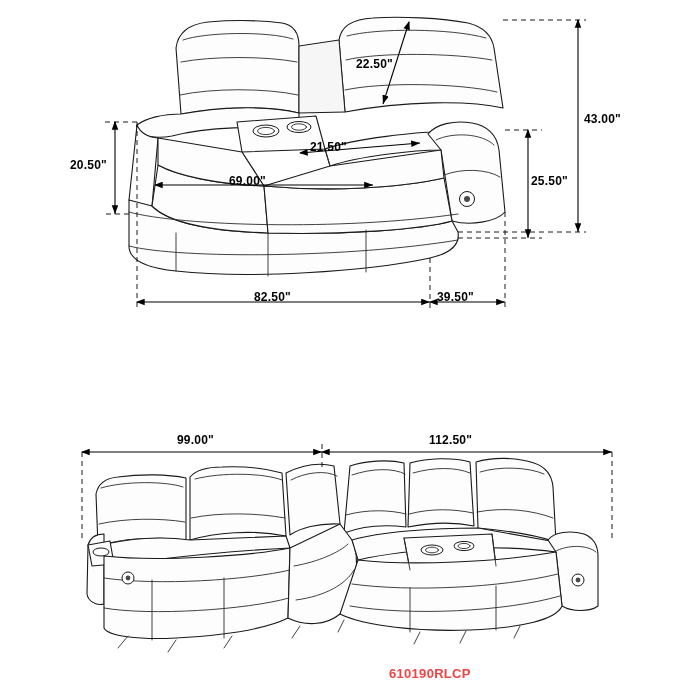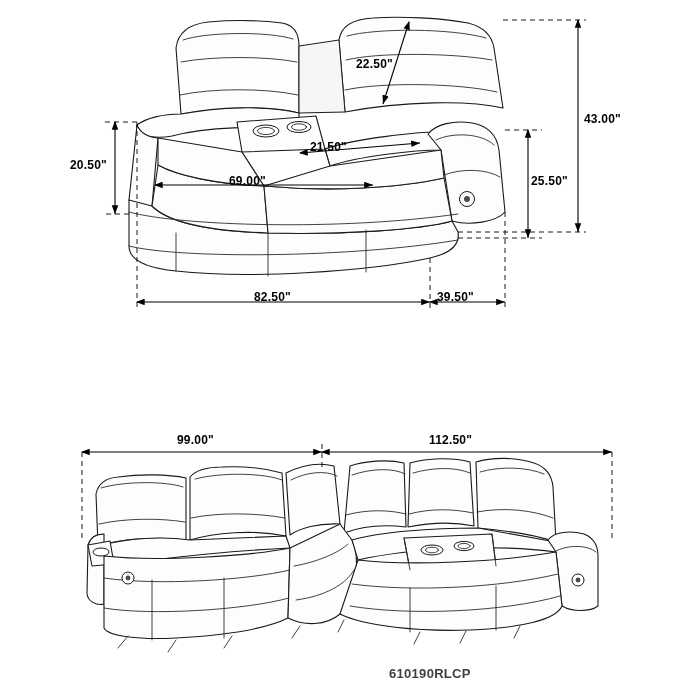--- a/index.html
+++ b/index.html
@@ -33,21 +33,21 @@
     font-weight: bold;
     color: #000000;
     white-space: nowrap;
     letter-spacing: 0.2px;
   }
   .model-label {
     position: absolute;
     font-family: "Liberation Sans", sans-serif;
     font-size: 13px;
     font-weight: bold;
-    color: #404040;
+    color: #ef4444;
     white-space: nowrap;
     letter-spacing: 0.3px;
   }
   .stroke-thin {
     fill: none;
     stroke: #2b2b2b;
     stroke-width: 0.9;
     stroke-linejoin: round;
     stroke-linecap: round;
   }

